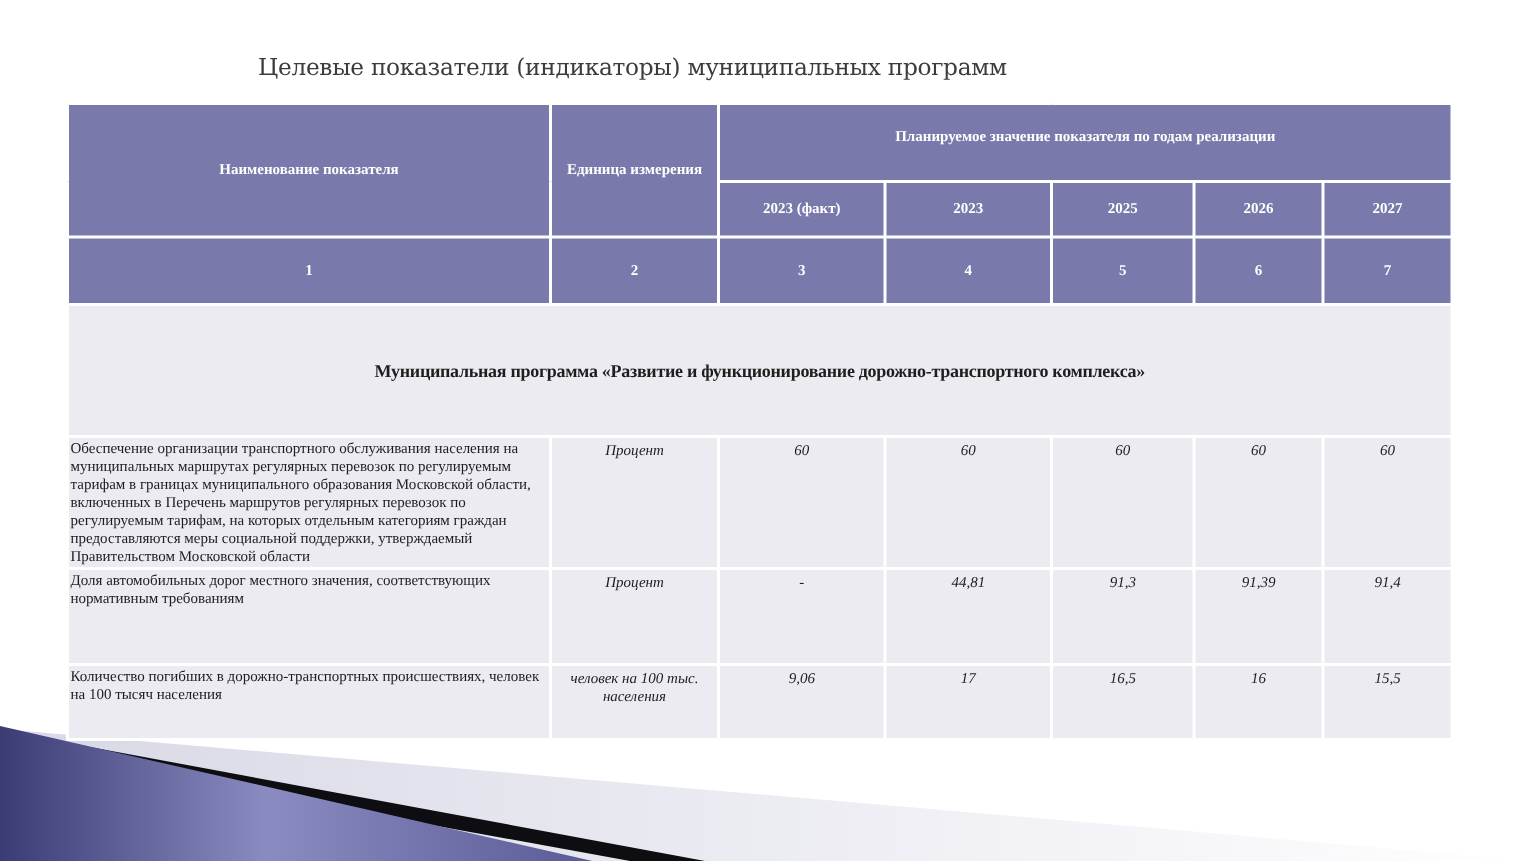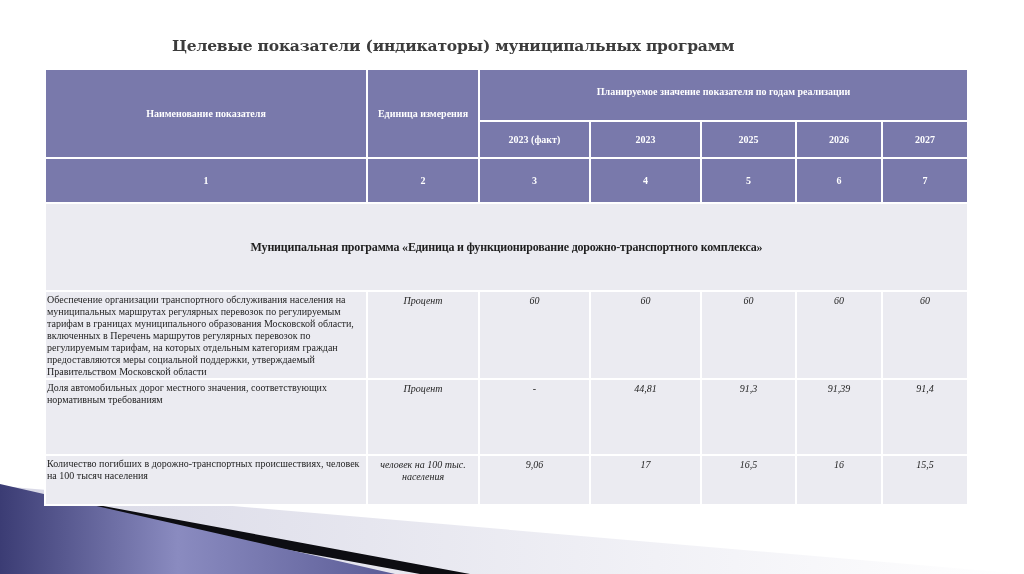--- a/index.html
+++ b/index.html
@@ -4,21 +4,21 @@
 <style>
   html, body { margin:0; padding:0; }
   body {
     width:1024px; height:574px; overflow:hidden; position:relative;
     background:#ffffff;
     font-family:"Liberation Serif", "DejaVu Serif", serif;
   }
   .slide-title {
     position:absolute; left:172px; top:36px; width:560px;
     font-family:"DejaVu Serif", "Liberation Serif", serif;
-    font-weight:bold; font-size:15.5px; color:#3c3c3c; letter-spacing:-0.2px;
+    font-weight:normal; font-size:15.5px; color:#3c3c3c; letter-spacing:-0.2px;
     white-space:nowrap;
   }
   .deco {
     position:absolute; left:0; top:0; width:1024px; height:574px; pointer-events:none;
   }
   table.ind {
     position:absolute; left:44px; top:68px;
     border-collapse:collapse; table-layout:fixed;
     width:923px;
   }
@@ -92,34 +92,34 @@
       <th>2</th>
       <th>3</th>
       <th>4</th>
       <th>5</th>
       <th>6</th>
       <th>7</th>
     </tr>
   </thead>
   <tbody>
     <tr style="height:88px">
-      <td colspan="7" class="program-cell">Муниципальная программа  «Единица и функционирование дорожно-транспортного комплекса»</td>
+      <td colspan="7" class="program-cell">Муниципальная программа  «Развитие и функционирование дорожно-транспортного комплекса»</td>
     </tr>
 
     <tr style="height:80px">
       <td class="name-cell">Обеспечение организации транспортного обслуживания населения на муниципальных маршрутах регулярных перевозок по регулируемым тарифам в границах муниципального образования Московской области, включенных в Перечень маршрутов регулярных перевозок по регулируемым тарифам, на которых отдельным категориям граждан предоставляются меры социальной поддержки, утверждаемый Правительством Московской области</td>
       <td class="val-cell">Процент</td>
       <td class="val-cell">60</td>
       <td class="val-cell">60</td>
       <td class="val-cell">60</td>
       <td class="val-cell">60</td>
       <td class="val-cell">60</td>
     </tr>
 
-    <tr style="height:76px">
+    <tr style="height:64px">
       <td class="name-cell">Доля автомобильных дорог местного значения, соответствующих нормативным требованиям</td>
       <td class="val-cell">Процент</td>
       <td class="val-cell">-</td>
       <td class="val-cell">44,81</td>
       <td class="val-cell">91,3</td>
       <td class="val-cell">91,39</td>
       <td class="val-cell">91,4</td>
     </tr>
 
     <tr style="height:50px">

